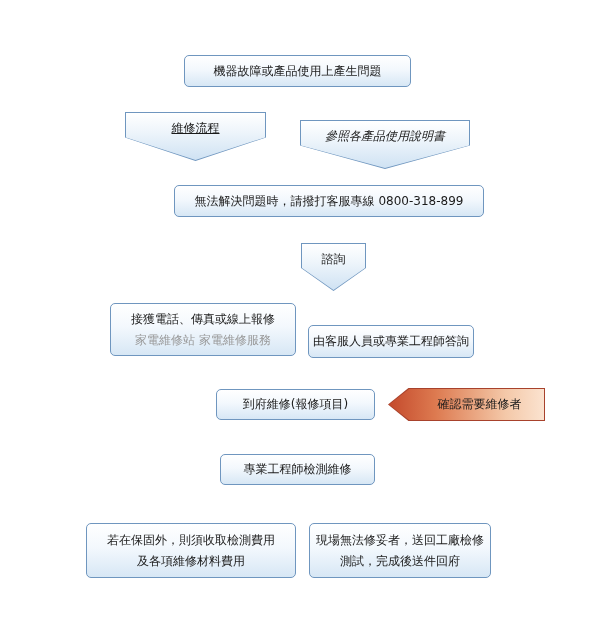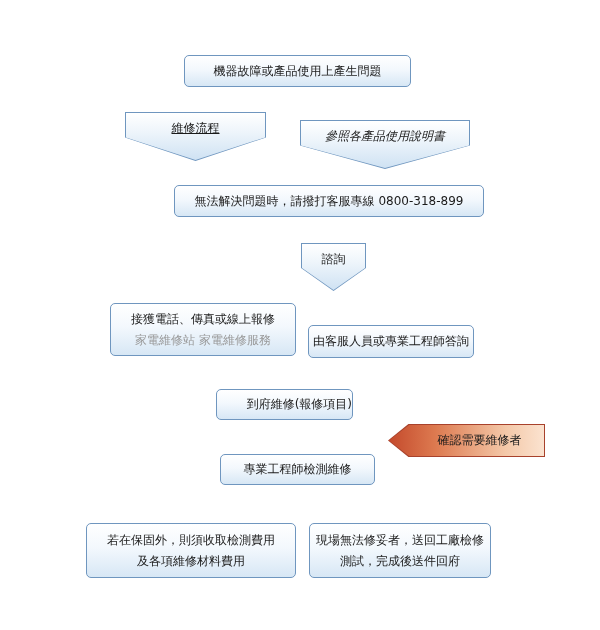--- a/index.html
+++ b/index.html
@@ -46,21 +46,20 @@
     background: linear-gradient(to bottom, #ffffff 0%, #eef5fb 40%, #cfe2f3 100%);
     clip-path: polygon(0 0, 100% 0, 100% 52%, 50% 100%, 0 52%);
     z-index: 0;
   }
   .pent > span { position: relative; z-index: 1; }
   
   .arrow-left {
     background: #a8422c;
     clip-path: polygon(0 50%, 13% 0, 100% 0, 100% 100%, 13% 100%);
     padding-left: 26px;
-    margin-top: 36px;
   }
   .arrow-left::before {
     content: "";
     position: absolute;
     inset: 1px;
     background: linear-gradient(90deg, #c44a2c 0%, #dd7a50 30%, #f4c8a8 75%, #fbe3d0 100%);
     clip-path: polygon(0 50%, 13% 0, 100% 0, 100% 100%, 13% 100%);
     z-index: 0;
   }
   .arrow-left > span { position: relative; z-index: 1; }
@@ -69,21 +68,21 @@
 
   
   .n1  { left: 184px; top: 55px;  width: 227px; height: 32px; }
   .n2  { left: 125px; top: 112px; width: 141px; height: 49px; text-decoration: underline; }
   .n3  { left: 300px; top: 120px; width: 170px; height: 49px; font-style: italic; }
   .n4  { left: 146px; top: 185px; width: 310px; height: 32px; margin-left: 28px; }
   .n5  { left: 205px; top: 243px; width: 62px;  height: 48px; }
   .n6  { left: 301px; top: 243px; width: 65px;  height: 48px; }
   .n7  { left: 110px; top: 303px; width: 186px; height: 53px; }
   .n8  { left: 308px; top: 325px; width: 166px; height: 33px; }
-  .n9  { left: 216px; top: 389px; width: 137px; height: 31px; align-items: flex-end; }
+  .n9  { left: 216px; top: 389px; width: 159px; height: 31px; }
   .n10 { left: 388px; top: 388px; width: 157px; height: 33px; }
   .n11 { left: 220px; top: 454px; width: 155px; height: 31px; }
   .n12 { left: 86px;  top: 523px; width: 210px; height: 55px; }
   .n13 { left: 309px; top: 523px; width: 182px; height: 55px; }
 </style>
 </head>
 <body>
 
 <div class="canvas">
 

